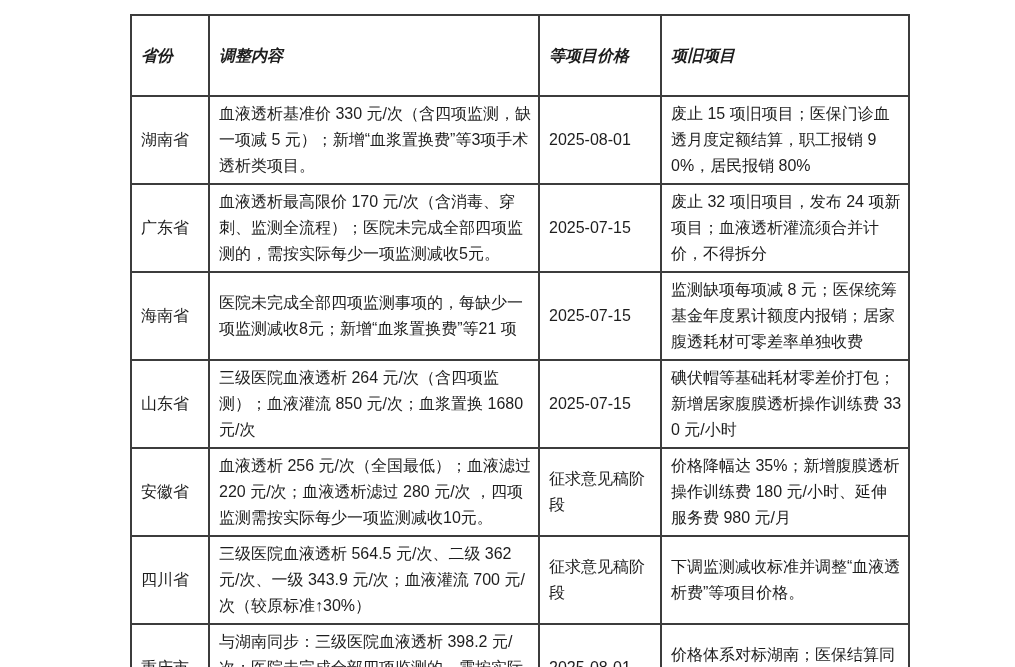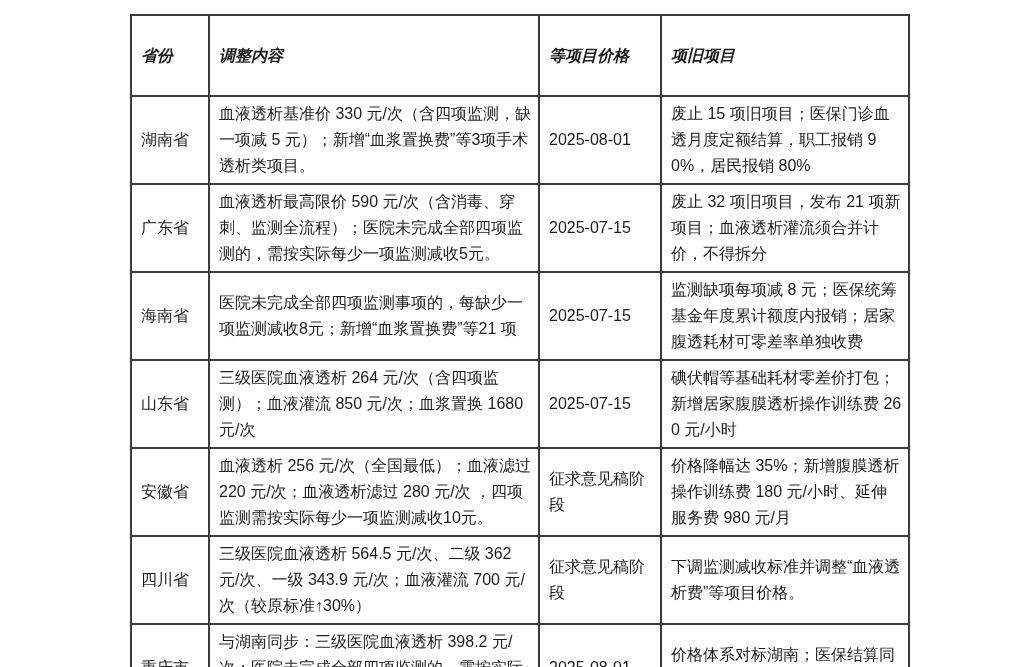--- a/index.html
+++ b/index.html
@@ -72,35 +72,35 @@
     </thead>
     <tbody>
       <tr class="r0">
         <td class="cell-province">湖南省</td>
         <td>血液透析基准价 330 元/次（含四项监测，缺一项减 5 元）；新增“血浆置换费”等3项手术透析类项目。</td>
         <td>2025-08-01</td>
         <td>废止 15 项旧项目；医保门诊血透月度定额结算，职工报销 90%，居民报销 80%</td>
       </tr>
       <tr class="r1">
         <td class="cell-province">广东省</td>
-        <td>血液透析最高限价 590 元/次（含消毒、穿刺、监测全流程）；医院未完成全部四项监测的，需按实际每少一项监测减收5元。</td>
+        <td>血液透析最高限价 170 元/次（含消毒、穿刺、监测全流程）；医院未完成全部四项监测的，需按实际每少一项监测减收5元。</td>
         <td>2025-07-15</td>
-        <td>废止 32 项旧项目，发布 21 项新项目；血液透析灌流须合并计价，不得拆分</td>
+        <td>废止 32 项旧项目，发布 24 项新项目；血液透析灌流须合并计价，不得拆分</td>
       </tr>
       <tr class="r2">
         <td class="cell-province">海南省</td>
         <td>医院未完成全部四项监测事项的，每缺少一项监测减收8元；新增“血浆置换费”等21 项</td>
         <td>2025-07-15</td>
         <td>监测缺项每项减 8 元；医保统筹基金年度累计额度内报销；居家腹透耗材可零差率单独收费</td>
       </tr>
       <tr class="r3">
         <td class="cell-province">山东省</td>
         <td>三级医院血液透析 264 元/次（含四项监测）；血液灌流 850 元/次；血浆置换 1680 元/次</td>
         <td>2025-07-15</td>
-        <td>碘伏帽等基础耗材零差价打包；新增居家腹膜透析操作训练费 260 元/小时</td>
+        <td>碘伏帽等基础耗材零差价打包；新增居家腹膜透析操作训练费 330 元/小时</td>
       </tr>
       <tr class="r4">
         <td class="cell-province">安徽省</td>
         <td>血液透析 256 元/次（全国最低）；血液滤过 220 元/次；血液透析滤过 280 元/次 ，四项监测需按实际每少一项监测减收10元。</td>
         <td>征求意见稿阶段</td>
         <td>价格降幅达 35%；新增腹膜透析操作训练费 180 元/小时、延伸服务费 980 元/月</td>
       </tr>
       <tr class="r5">
         <td class="cell-province">四川省</td>
         <td>三级医院血液透析 564.5 元/次、二级 362 元/次、一级 343.9 元/次；血液灌流 700 元/次（较原标准↑30%）</td>

